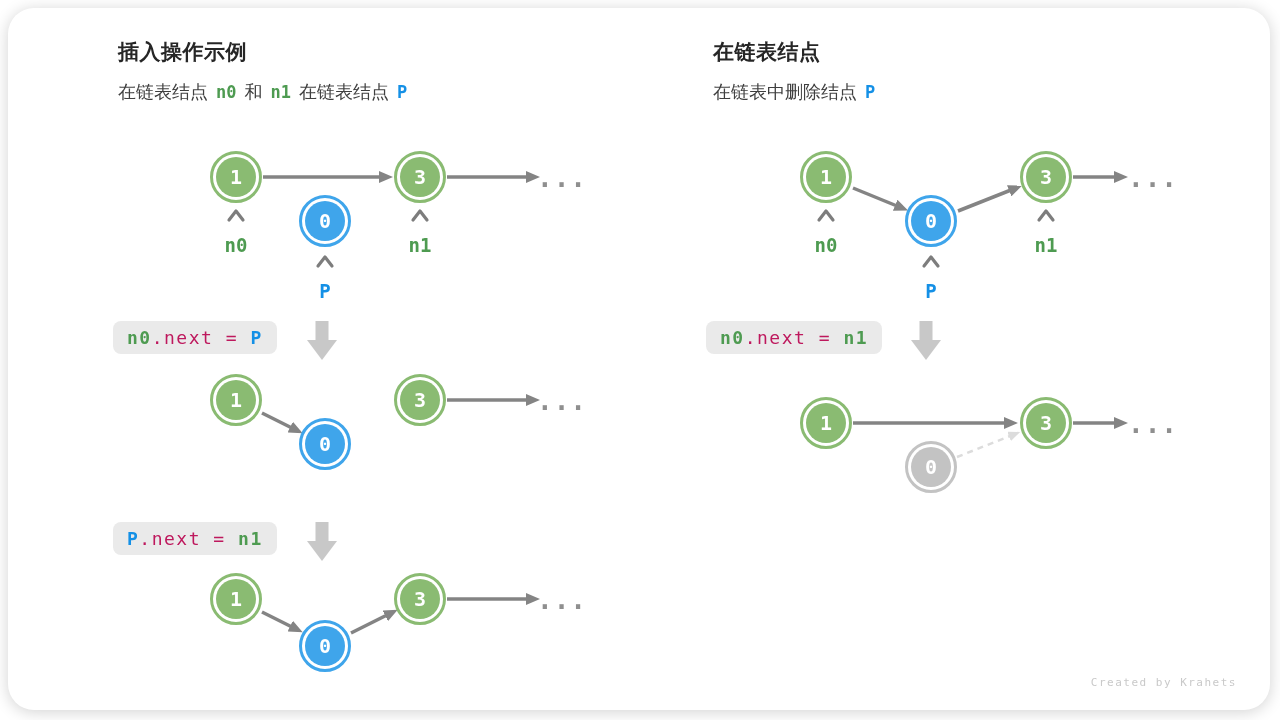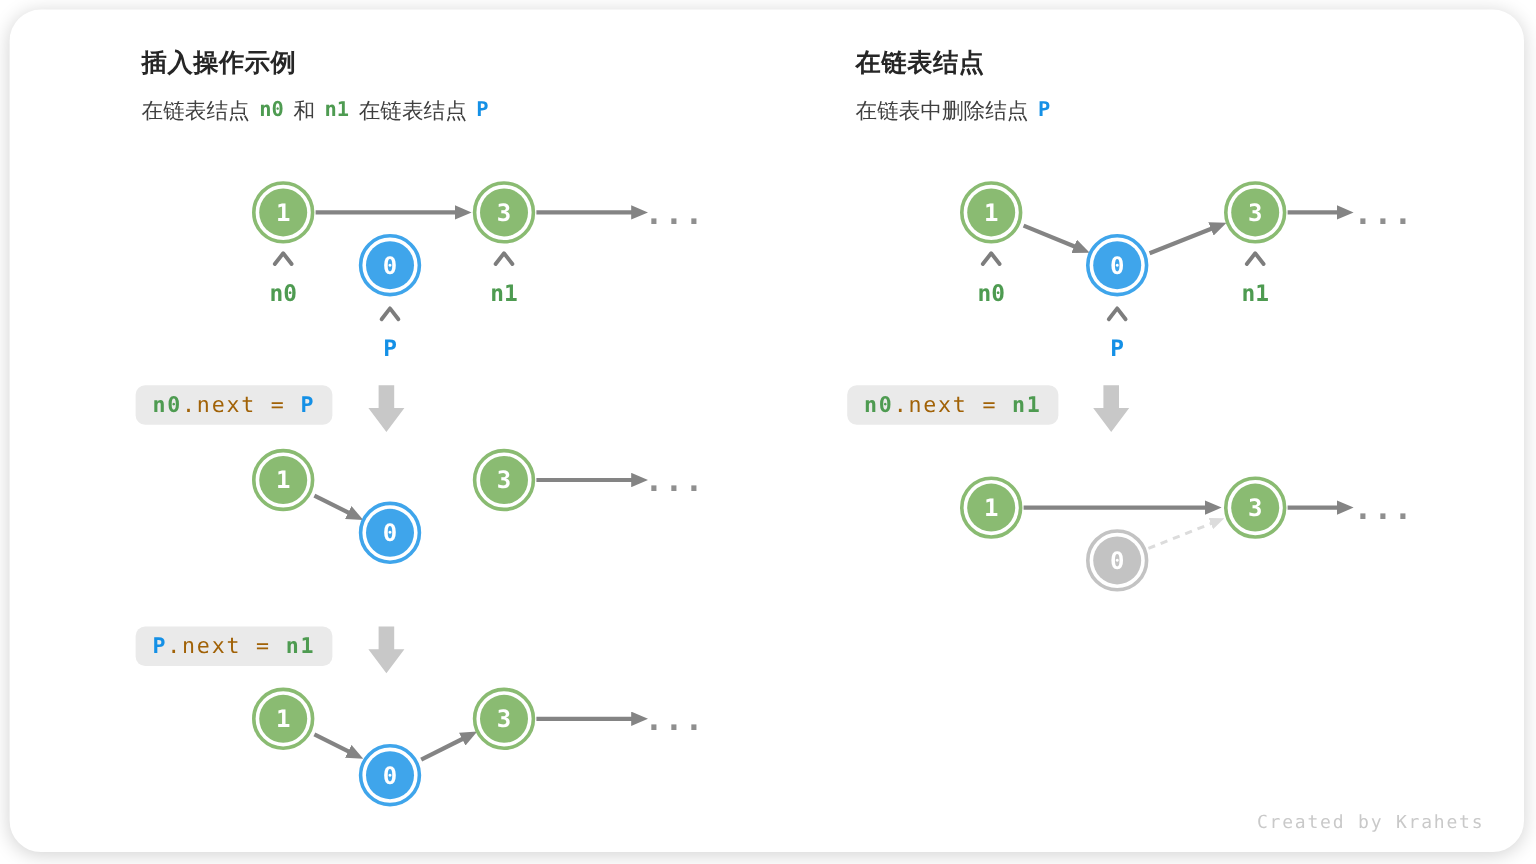--- a/index.html
+++ b/index.html
@@ -8,21 +8,21 @@
     border-radius:26px;box-shadow:0 2px 16px rgba(0,0,0,0.18);}
   .stage{position:absolute;left:0;top:0;width:1280px;height:720px;}
   .overlay{position:absolute;left:0;top:0;}
 
   .panel-title{position:absolute;font-size:21px;font-weight:bold;color:#262626;letter-spacing:.5px;}
   .panel-sub{position:absolute;font-size:18px;color:#3f3f3f;display:flex;align-items:center;}
   .panel-sub .tok{font-family:"DejaVu Sans Mono","Liberation Mono",monospace;font-weight:bold;
     font-size:17px;margin:0 8px;}
   .tok-green{color:#4e9b51;}
   .tok-blue{color:#1490e6;}
-  .tok-code{color:#a16207;text-align:center;}
+  .tok-code{color:#be185d;text-align:center;}
 
   .node{position:absolute;width:52px;height:52px;border-radius:50%;border:3px solid #8abb72;
     background:#ffffff;box-sizing:border-box;display:flex;align-items:center;justify-content:center;}
   .node .core{width:40px;height:40px;border-radius:50%;background:#8abb72;display:flex;
     align-items:center;justify-content:center;color:#ffffff;font-weight:bold;font-size:20px;
     font-family:"DejaVu Sans Mono","Liberation Mono",monospace;}
   .node.blue{border-color:#3fa5eb;}
   .node.blue .core{background:#3fa5eb;}
   .node.gray{border-color:#c3c3c3;}
   .node.gray .core{background:#c3c3c3;}
@@ -35,21 +35,21 @@
   .dots{position:absolute;width:56px;text-align:center;transform:translate(-50%,-60%);
     font-family:"DejaVu Sans Mono","Liberation Mono",monospace;font-weight:bold;font-size:26px;
     letter-spacing:1px;color:#8f8f8f;line-height:26px;}
 
   .chip{position:absolute;height:33px;background:#eaeaea;border-radius:8px;display:inline-flex;
     align-items:center;padding:0 14px;font-family:"DejaVu Sans Mono","Liberation Mono",monospace;
     font-size:18px;letter-spacing:1.5px;white-space:pre;}
   .chip .tok{font-weight:bold;}
 
   .footer{position:absolute;right:43px;top:676px;font-family:"DejaVu Sans Mono","Liberation Mono",monospace;
-    font-size:15px;letter-spacing:1.5px;color:#c9c9c9;}
+    font-size:11px;letter-spacing:1.5px;color:#c9c9c9;}
 </style>
 </head>
 <body>
 
 <div class="card"></div>
 
 <div class="stage">
 
   <svg class="overlay" width="1280" height="720">
     <defs>

